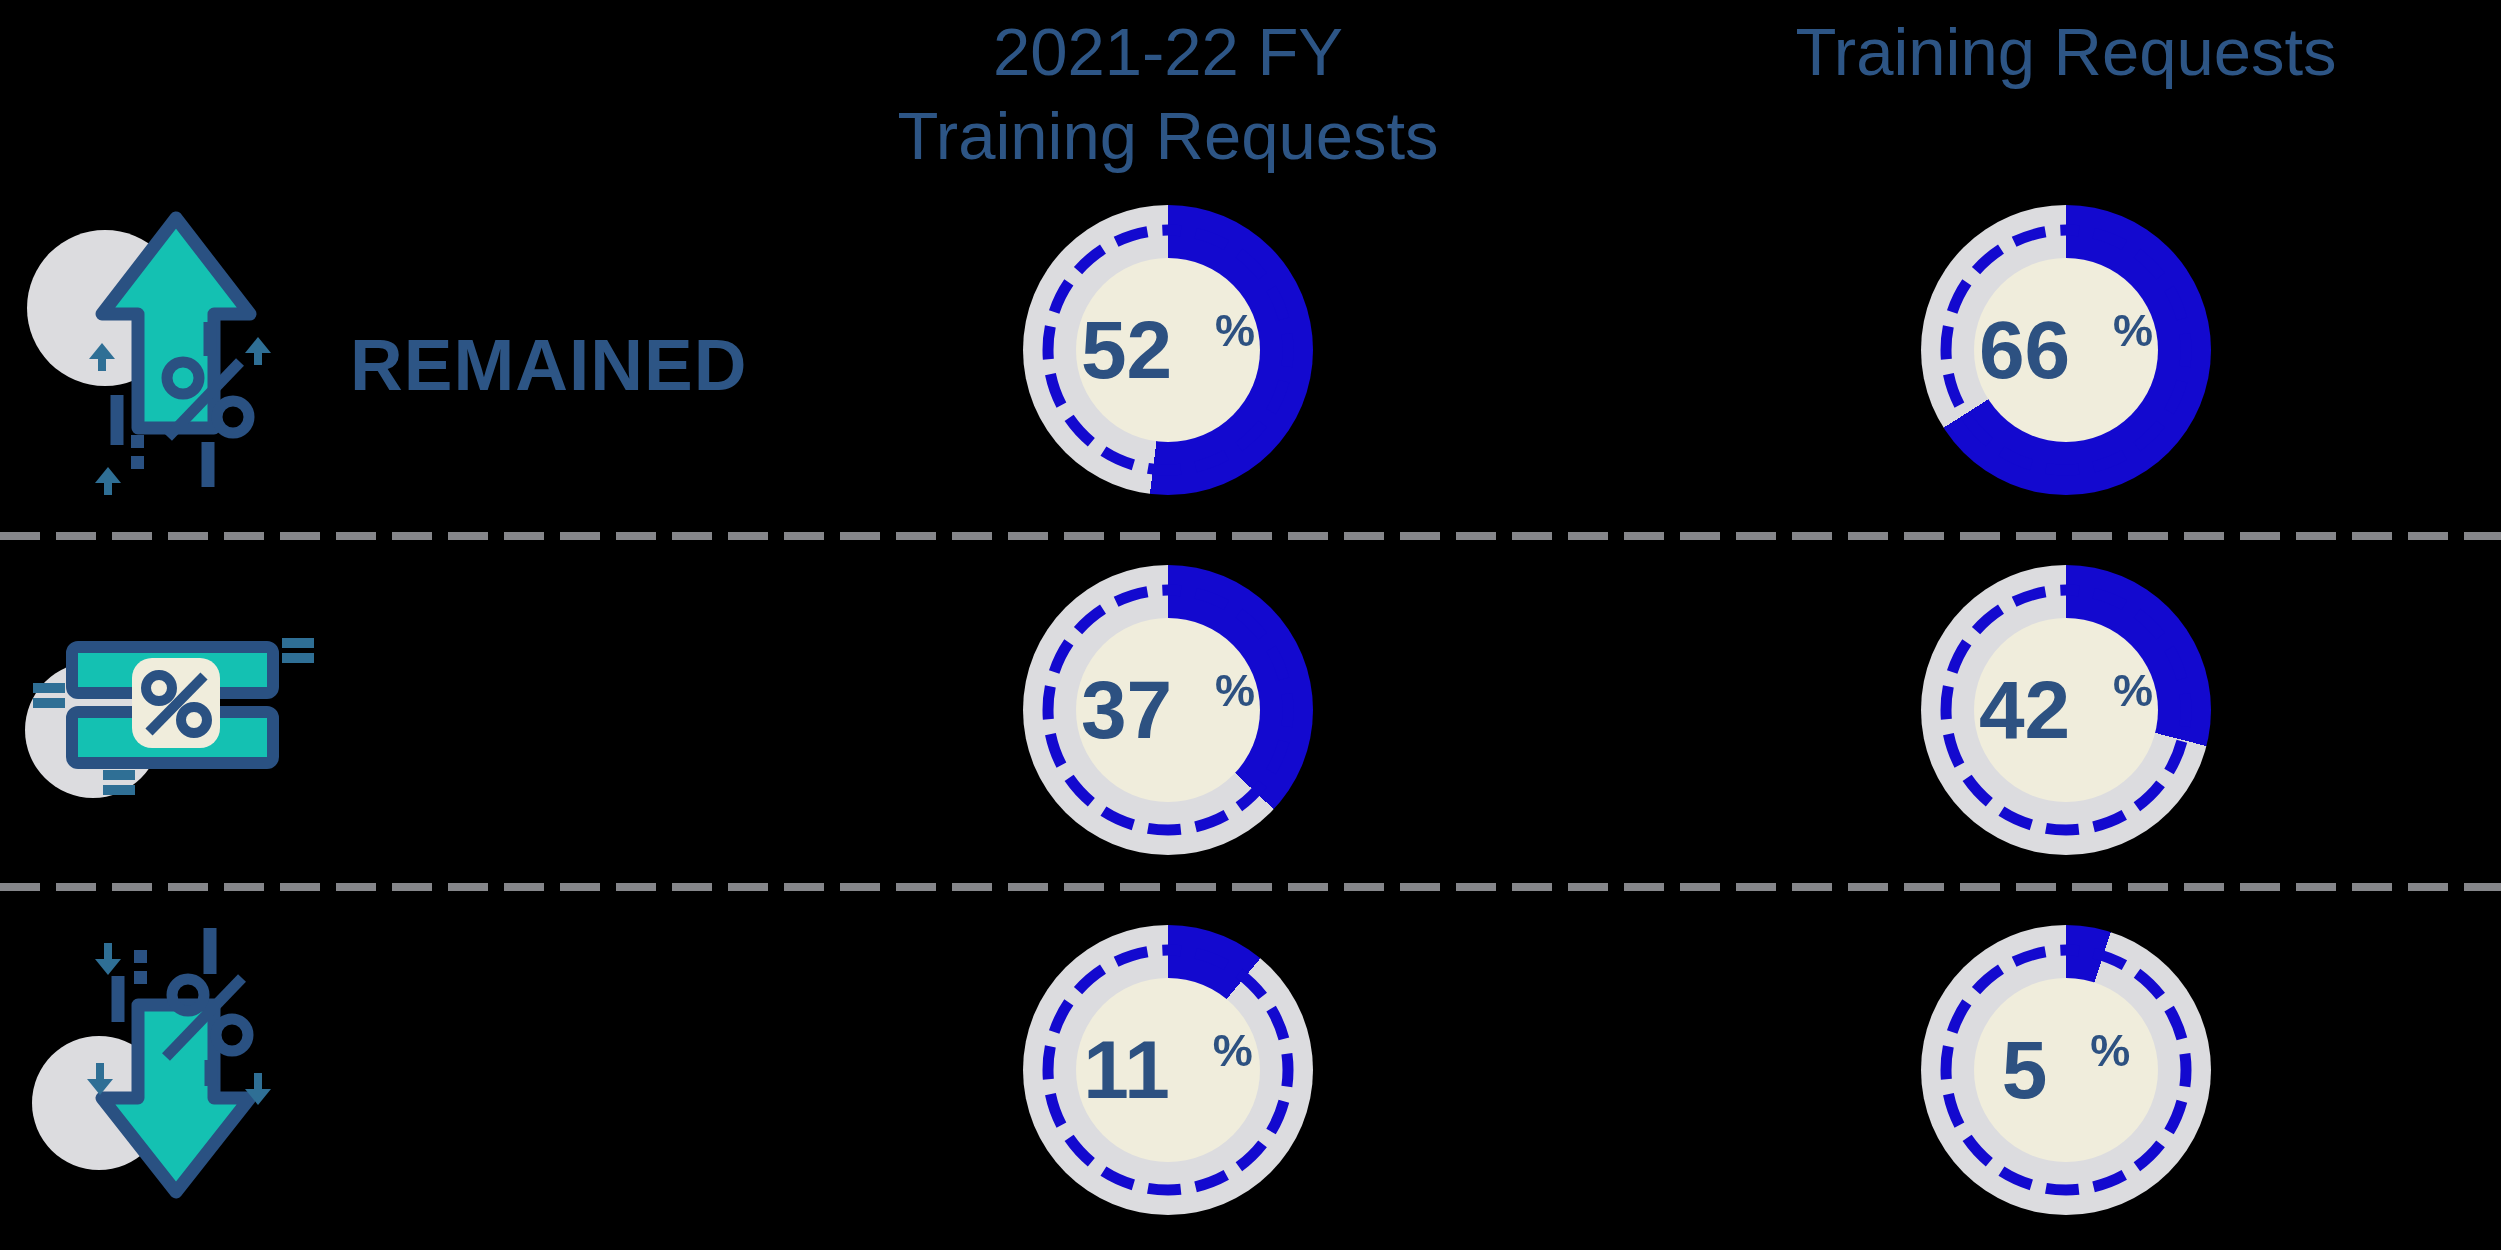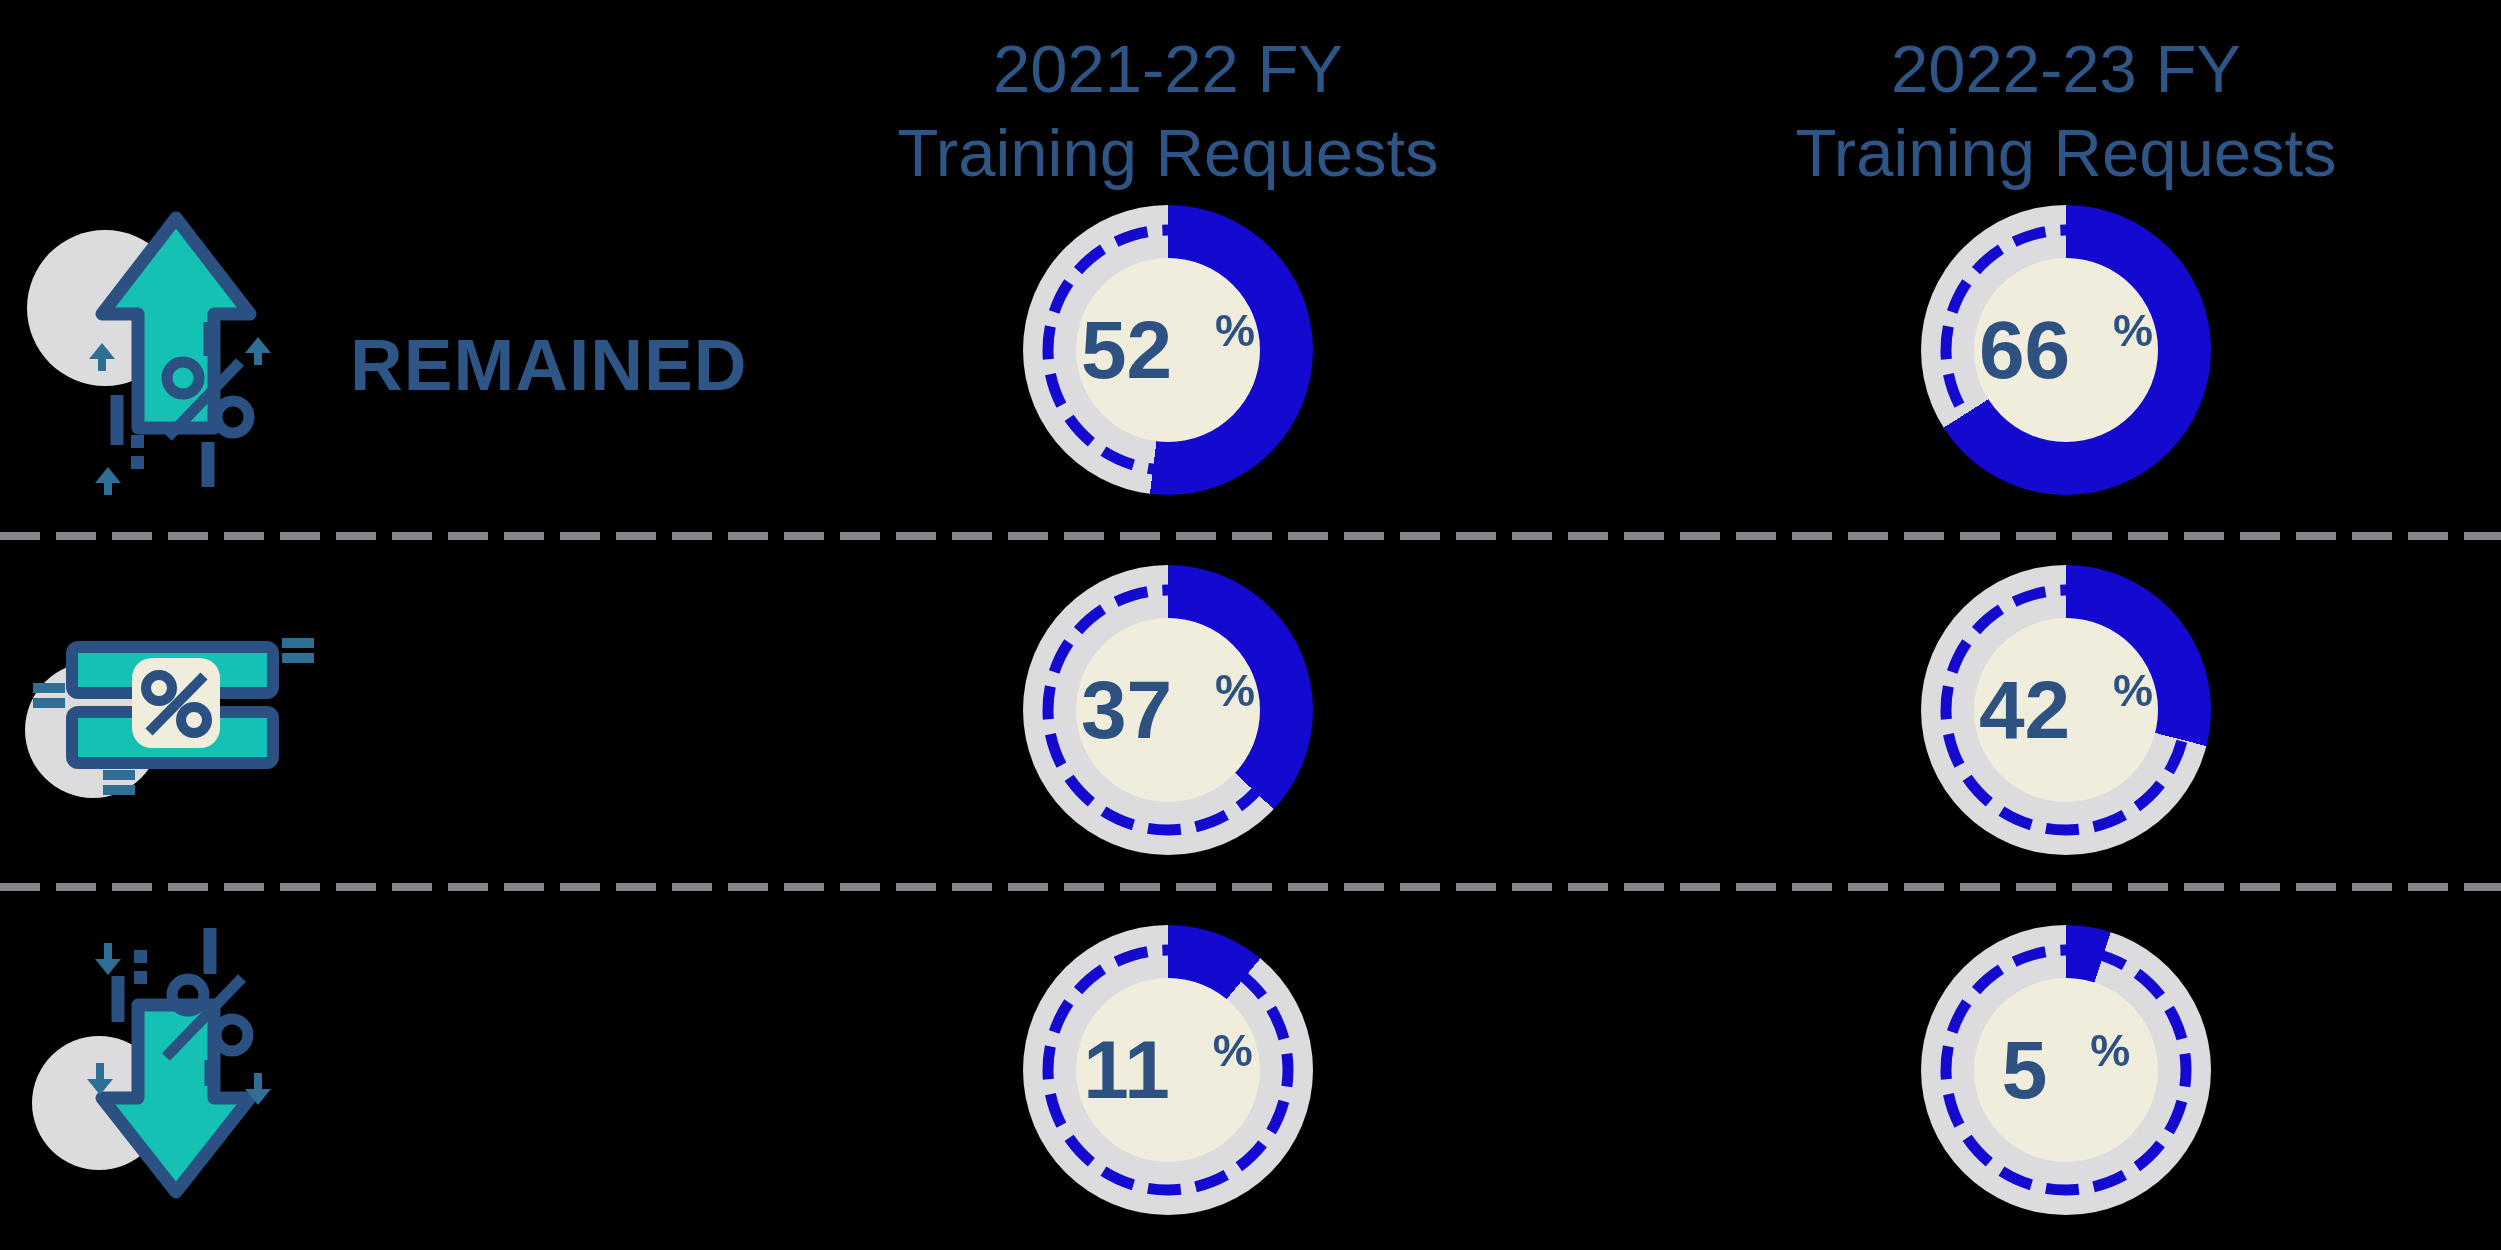--- a/index.html
+++ b/index.html
@@ -14,21 +14,21 @@
     --steel:#2f6f95;
     --icon-gray:#dcdcdf;
   }
   html,body{margin:0;padding:0;background:#000;}
   .canvas{
     position:relative;width:2501px;height:1250px;background:#000;overflow:hidden;
     font-family:"Liberation Sans", sans-serif;
   }
   .col-header{
     position:absolute;top:10px;width:700px;text-align:center;
-    color:var(--header-blue);font-size:67px;line-height:84px;font-weight:500;margin-top:17px;
+    color:var(--header-blue);font-size:67px;line-height:84px;font-weight:500;
   }
   .col-header span{display:block;}
   .row-label{
     position:absolute;left:350px;color:var(--header-blue);
     font-size:73px;font-weight:bold;letter-spacing:1px;line-height:74px;
   }
   .sep{
     position:absolute;left:0;width:2501px;height:8px;
     background:repeating-linear-gradient(90deg,var(--sep-gray) 0 40px,transparent 40px 56px);
   }
@@ -55,21 +55,20 @@
 </head>
 <body>
 
 <div class="canvas">
 
   <div class="col-header" style="left:818px;">
     <span>2021-22 FY</span>
     <span>Training Requests</span>
   </div>
   <div class="col-header" style="left:1716px;">
-    <span>2022-23 FY</span>
     <span>Training Requests</span>
   </div>
 
   <svg class="icon-svg" style="left:20px;top:190px;" width="330" height="350" viewBox="0 0 330 350" aria-hidden="true">
     <circle cx="85" cy="118" r="78" fill="var(--icon-gray)"></circle>
     <polygon points="156,28 230,124 194,124 194,238 118,238 118,124 82,124" fill="var(--teal)" stroke="var(--icon-navy)" stroke-width="13" stroke-linejoin="round"></polygon>
     <line x1="97" y1="205" x2="97" y2="255" stroke="var(--icon-navy)" stroke-width="13"></line>
     <rect x="111" y="245" width="13" height="13" fill="var(--icon-navy)"></rect>
     <rect x="111" y="266" width="13" height="13" fill="var(--icon-navy)"></rect>
     <line x1="190" y1="132" x2="190" y2="166" stroke="var(--icon-navy)" stroke-width="13"></line>

